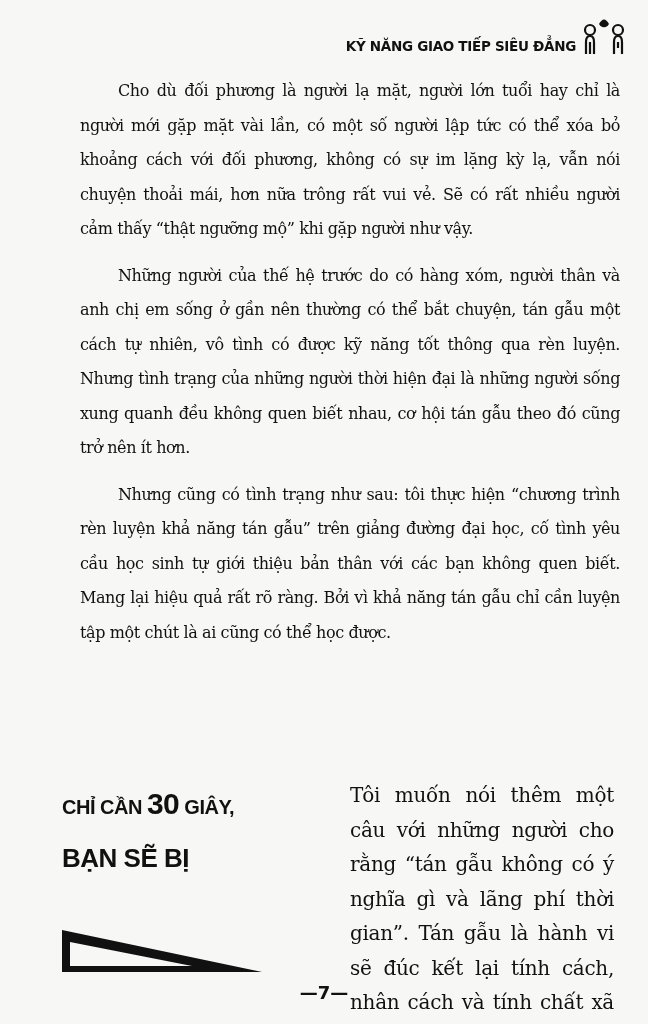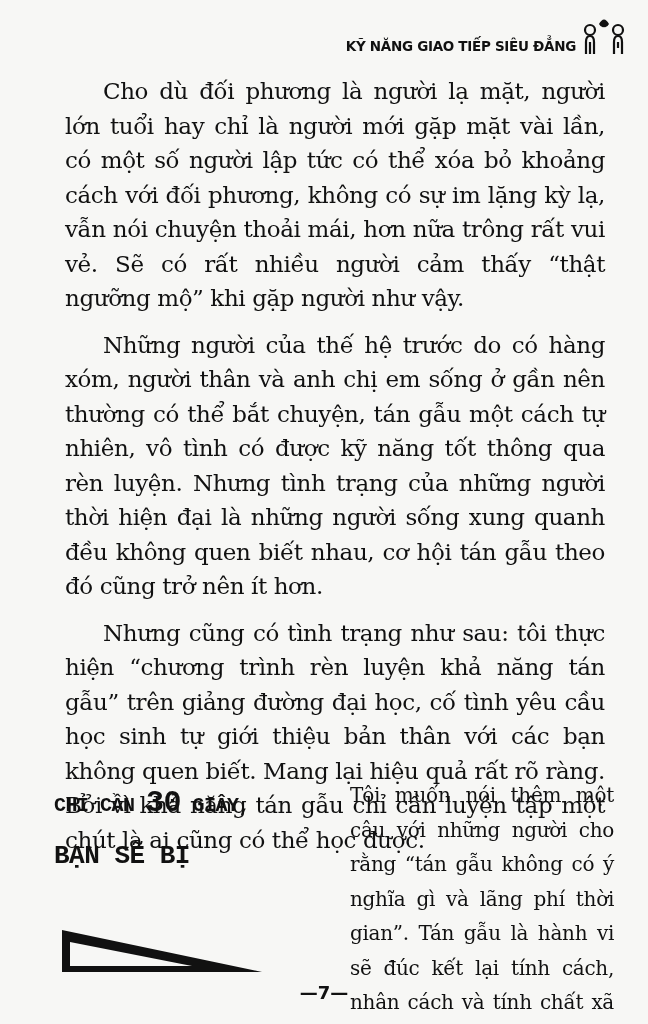--- a/index.html
+++ b/index.html
@@ -14,29 +14,29 @@
     position: absolute; top: 14px; right: 18px;
     display: flex; align-items: flex-end; gap: 4px;
   }
   .header-title {
     font-family: "DejaVu Sans", "Liberation Sans", sans-serif;
     font-weight: 900; font-size: 13.5px; letter-spacing: -0.3px;
     margin-bottom: 2px; transform: scaleY(1.05);
   }
   .header-icon { width: 50px; height: 42px; }
   .body-text {
-    position: absolute; left: 65px; width: 540px;
-    font-size: 23px; line-height: 34.5px;
+    position: absolute; left: 80px; width: 540px;
+    font-size: 16px; line-height: 34.5px;
     text-align: justify; letter-spacing: -0.4px;
   }
   .body-text p { margin: 0 0 12px 0; text-indent: 38px; }
   #p1 { top: 74px; }
   .sidebar-heading {
-    position: absolute; left: 54px; top: 778px; width: 290px;
-    font-family: Liberation Mono, monospace;
+    position: absolute; left: 62px; top: 778px; width: 290px;
+    font-family: Liberation Sans, sans-serif;
     font-weight: 900; text-transform: uppercase;
   }
   .sidebar-heading .line { display: block; line-height: 51px; font-size: 26px; letter-spacing: -0.5px; }
   .sidebar-heading .line1 { font-size: 20px; }
   .sidebar-heading .big { font-size: 30px; }
   .wedge { position: absolute; left: 62px; top: 928px; width: 200px; height: 46px; }
   .side-text {
     position: absolute; left: 350px; top: 778px; width: 264px;
     font-size: 20px; line-height: 34.5px; text-align: justify; letter-spacing: -0.3px;
   }

